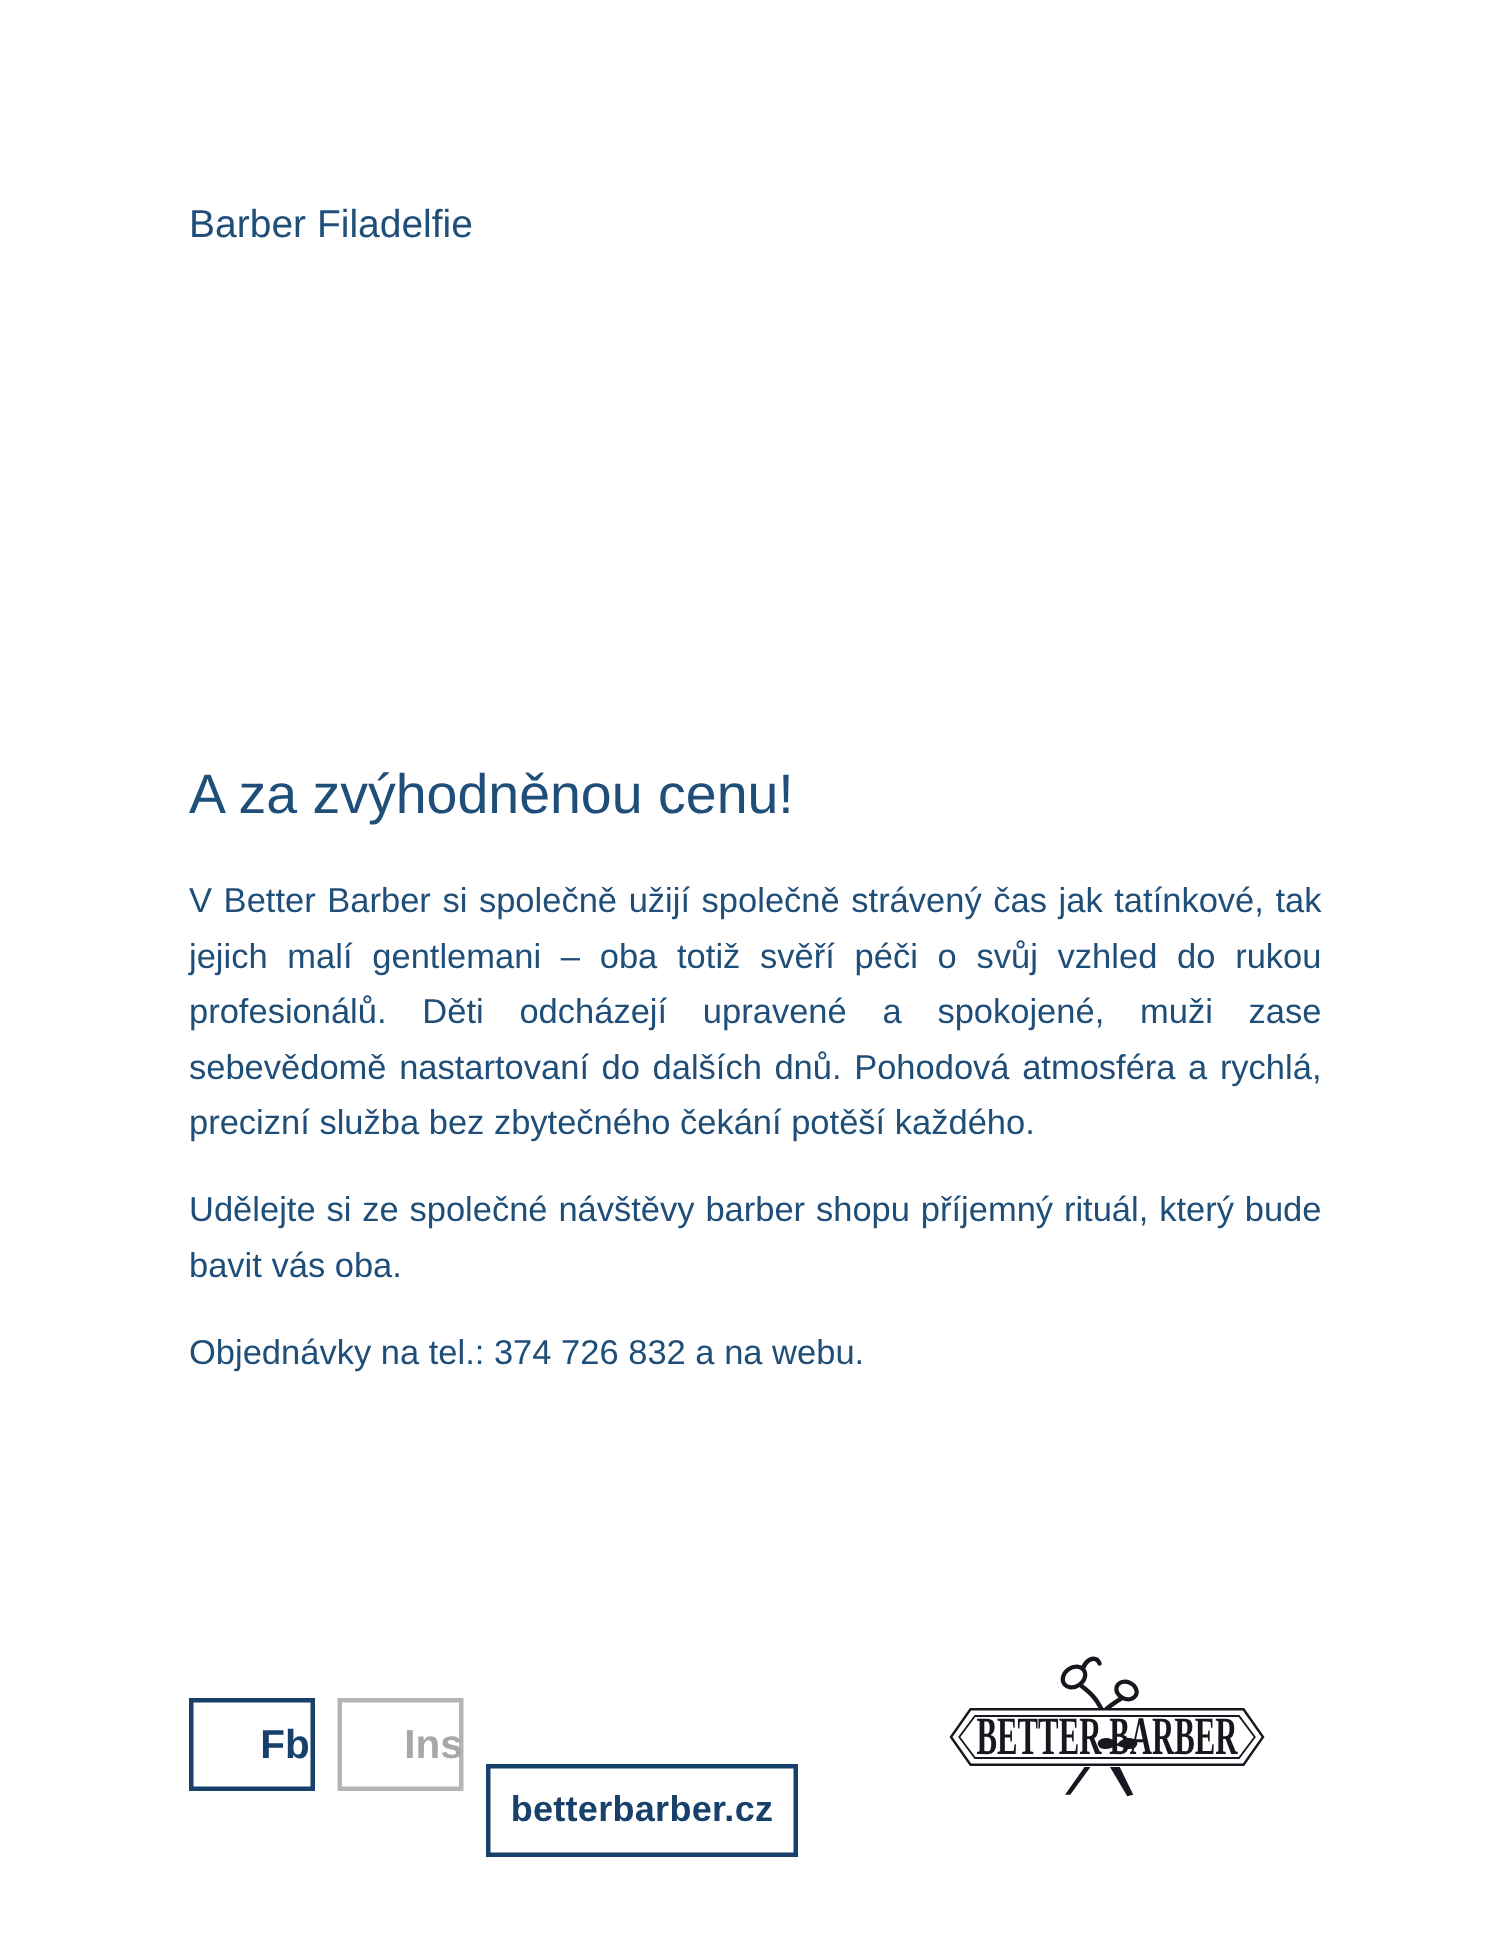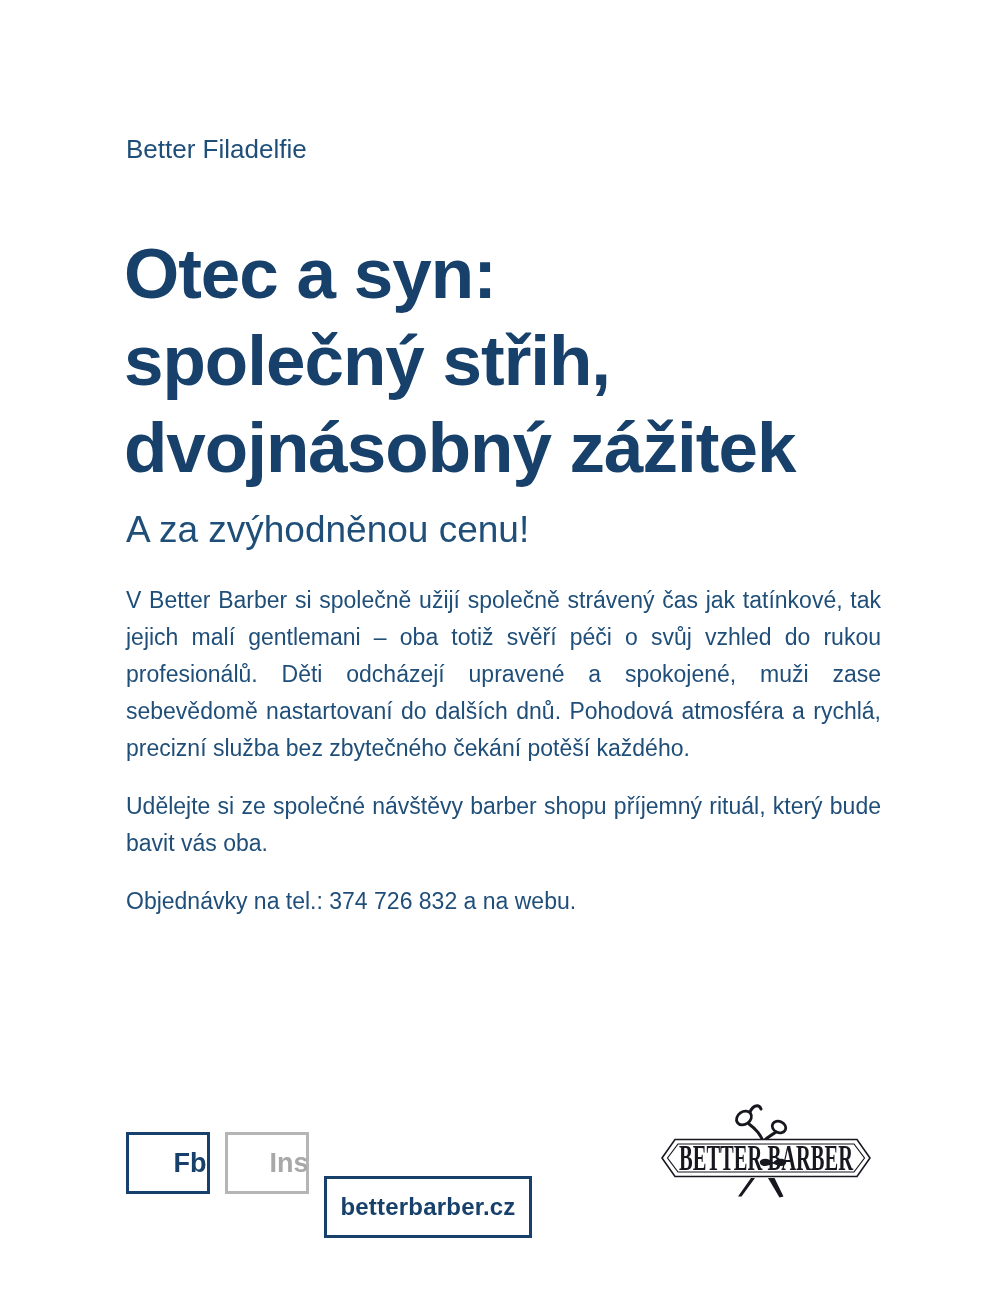--- a/index.html
+++ b/index.html
@@ -51,35 +51,30 @@
     box-sizing:border-box;height:62px;
     display:flex;align-items:center;justify-content:center;
     border:3px solid var(--primary);
     color:var(--primary);
     font-weight:bold;text-decoration:none;
     cursor:pointer;background:transparent;
   }
   .btn-square{width:84px;font-size:27px;padding-left:44px;}
   .btn-muted{border-color:var(--muted-border);color:var(--muted-text);text-align:center;}
   .btn-web{width:208px;font-size:24px;letter-spacing:.2px;margin-top:44px;}
-  .logo{position:absolute;left:660px;top:1099px;width:212px;height:102px;}
+  .logo{position:absolute;left:632px;top:1099px;width:212px;height:102px;}
   .logo svg{display:block;width:212px;height:102px;}
 </style>
 </head>
 <body>
 
 <div class="page">
 
-  <div class="location">Better Filadelfie</div>
+  <div class="location">Barber Filadelfie</div>
 
-  <h1 class="headline">
-    <span class="hl">Otec a syn:</span>
-    <span class="hl">společný střih,</span>
-    <span class="hl">dvojnásobný zážitek</span>
-  </h1>
 
   <div class="subheadline">A za zvýhodněnou cenu!</div>
 
   <div class="body-copy">
     <p>V Better Barber si společně užijí společně strávený čas jak tatínkové, tak jejich malí gentlemani – oba totiž svěří péči o svůj vzhled do rukou profesionálů. Děti odcházejí upravené a spokojené, muži zase sebevědomě nastartovaní do dalších dnů. Pohodová atmosféra a rychlá, precizní služba bez zbytečného čekání potěší každého.</p>
     <p>Udělejte si ze společné návštěvy barber shopu příjemný rituál, který bude bavit vás oba.</p>
     <p>Objednávky na tel.: 374 726 832 a na webu.</p>
   </div>
 
   <div class="footer-buttons">

